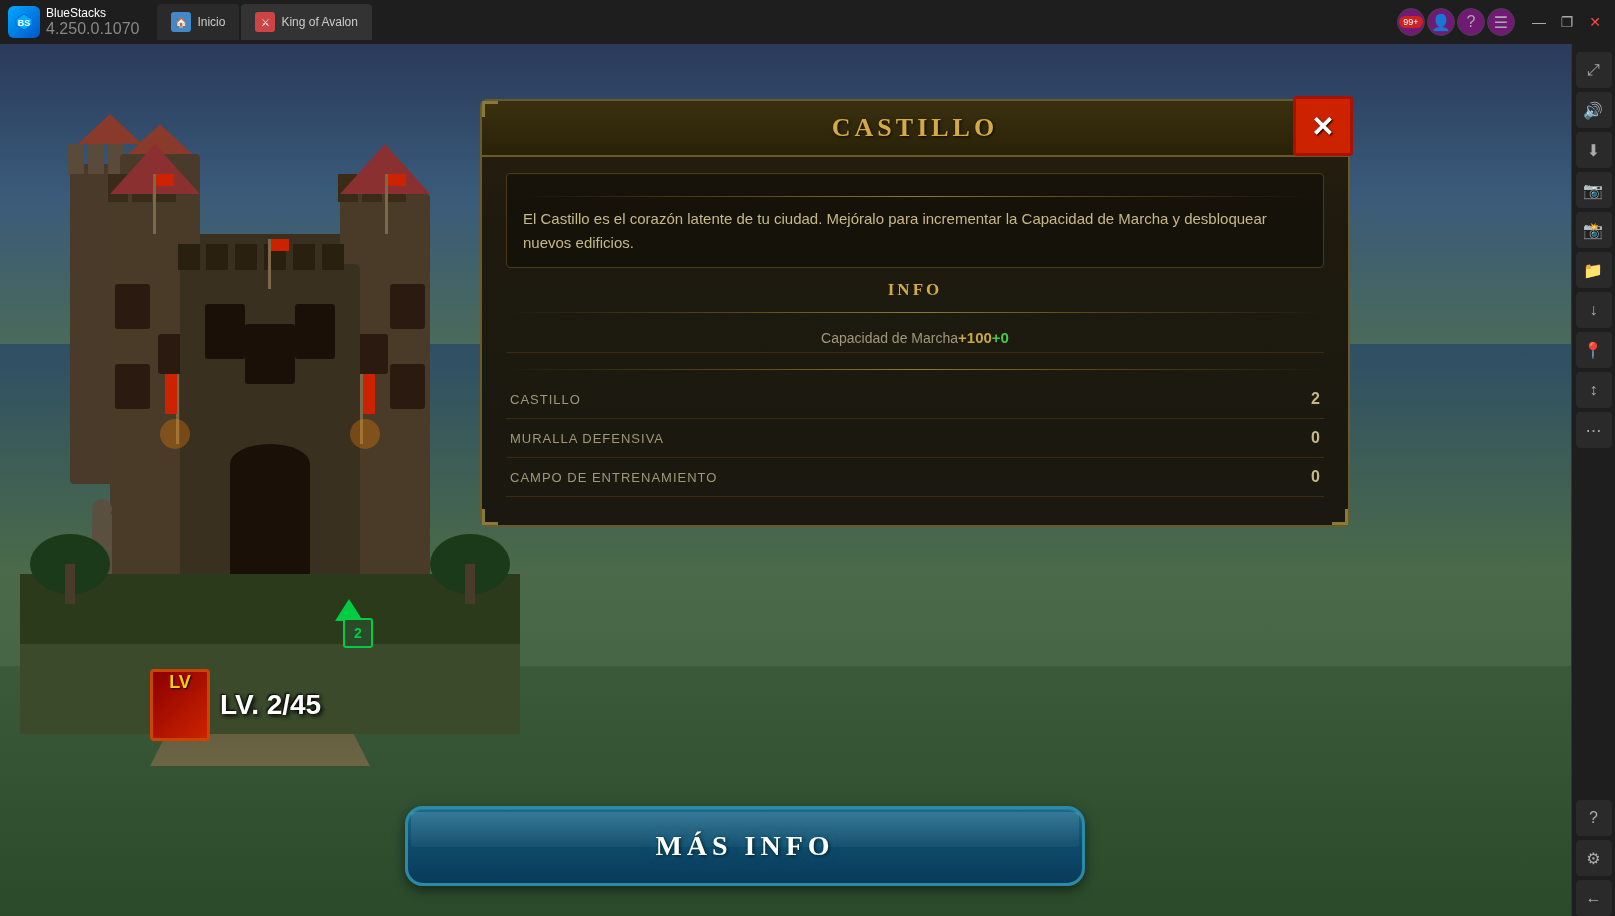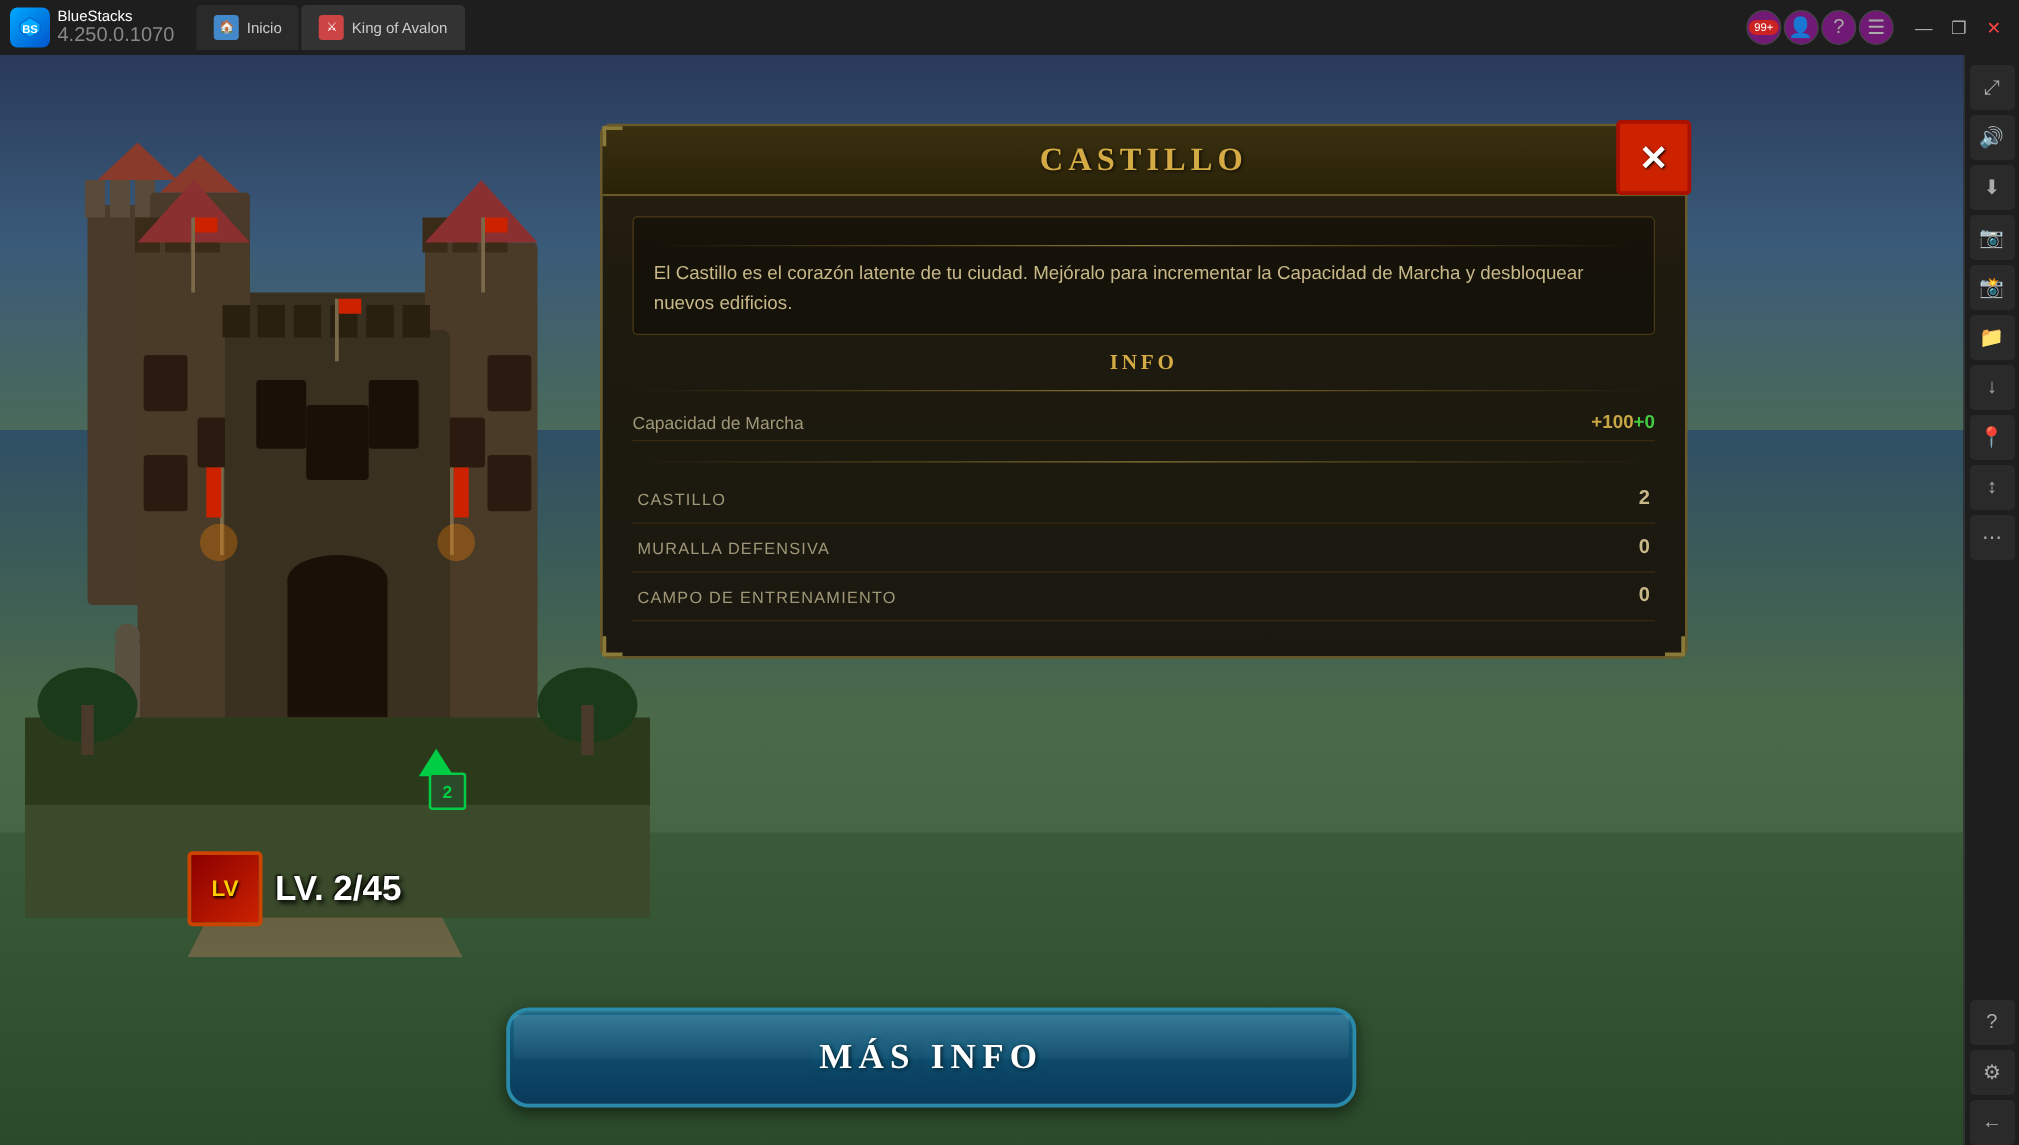--- a/index.html
+++ b/index.html
@@ -153,25 +153,25 @@
     }
 
     
     .lv-badge {
       position: absolute;
       bottom: 175px; left: 150px;
       display: flex; align-items: center; gap: 10px;
       z-index: 20;
     }
     .lv-icon {
-      width: 60px; height: 60px;
+      width: 60px; height: 72px;
       background: linear-gradient(135deg, #8B0000, #cc2200);
       border: 3px solid #cc4400;
       border-radius: 4px;
-      display: flex; align-items: center; justify-content: center;
+      display: flex; justify-content: center;
       color: #ffcc00; font-size: 18px; font-weight: bold;
       text-shadow: 1px 1px 2px black;
     }
     .lv-text {
       color: white;
       font-size: 28px;
       font-weight: bold;
       text-shadow: 2px 2px 4px black, -1px -1px 2px black;
     }
 
@@ -269,21 +269,21 @@
       color: #d4aa44;
       font-size: 17px;
       font-weight: bold;
       text-align: center;
       margin-bottom: 12px;
       font-family: Georgia, serif;
       letter-spacing: 3px;
     }
     .bonus-row {
       display: flex;
-      justify-content: space-between;
+      justify-content: center;
       align-items: center;
       padding: 6px 0;
       border-bottom: 1px solid #3a2a10;
     }
     .bonus-label {
       color: #a09878;
       font-size: 14px;
     }
     .bonus-value {
       font-size: 15px;

